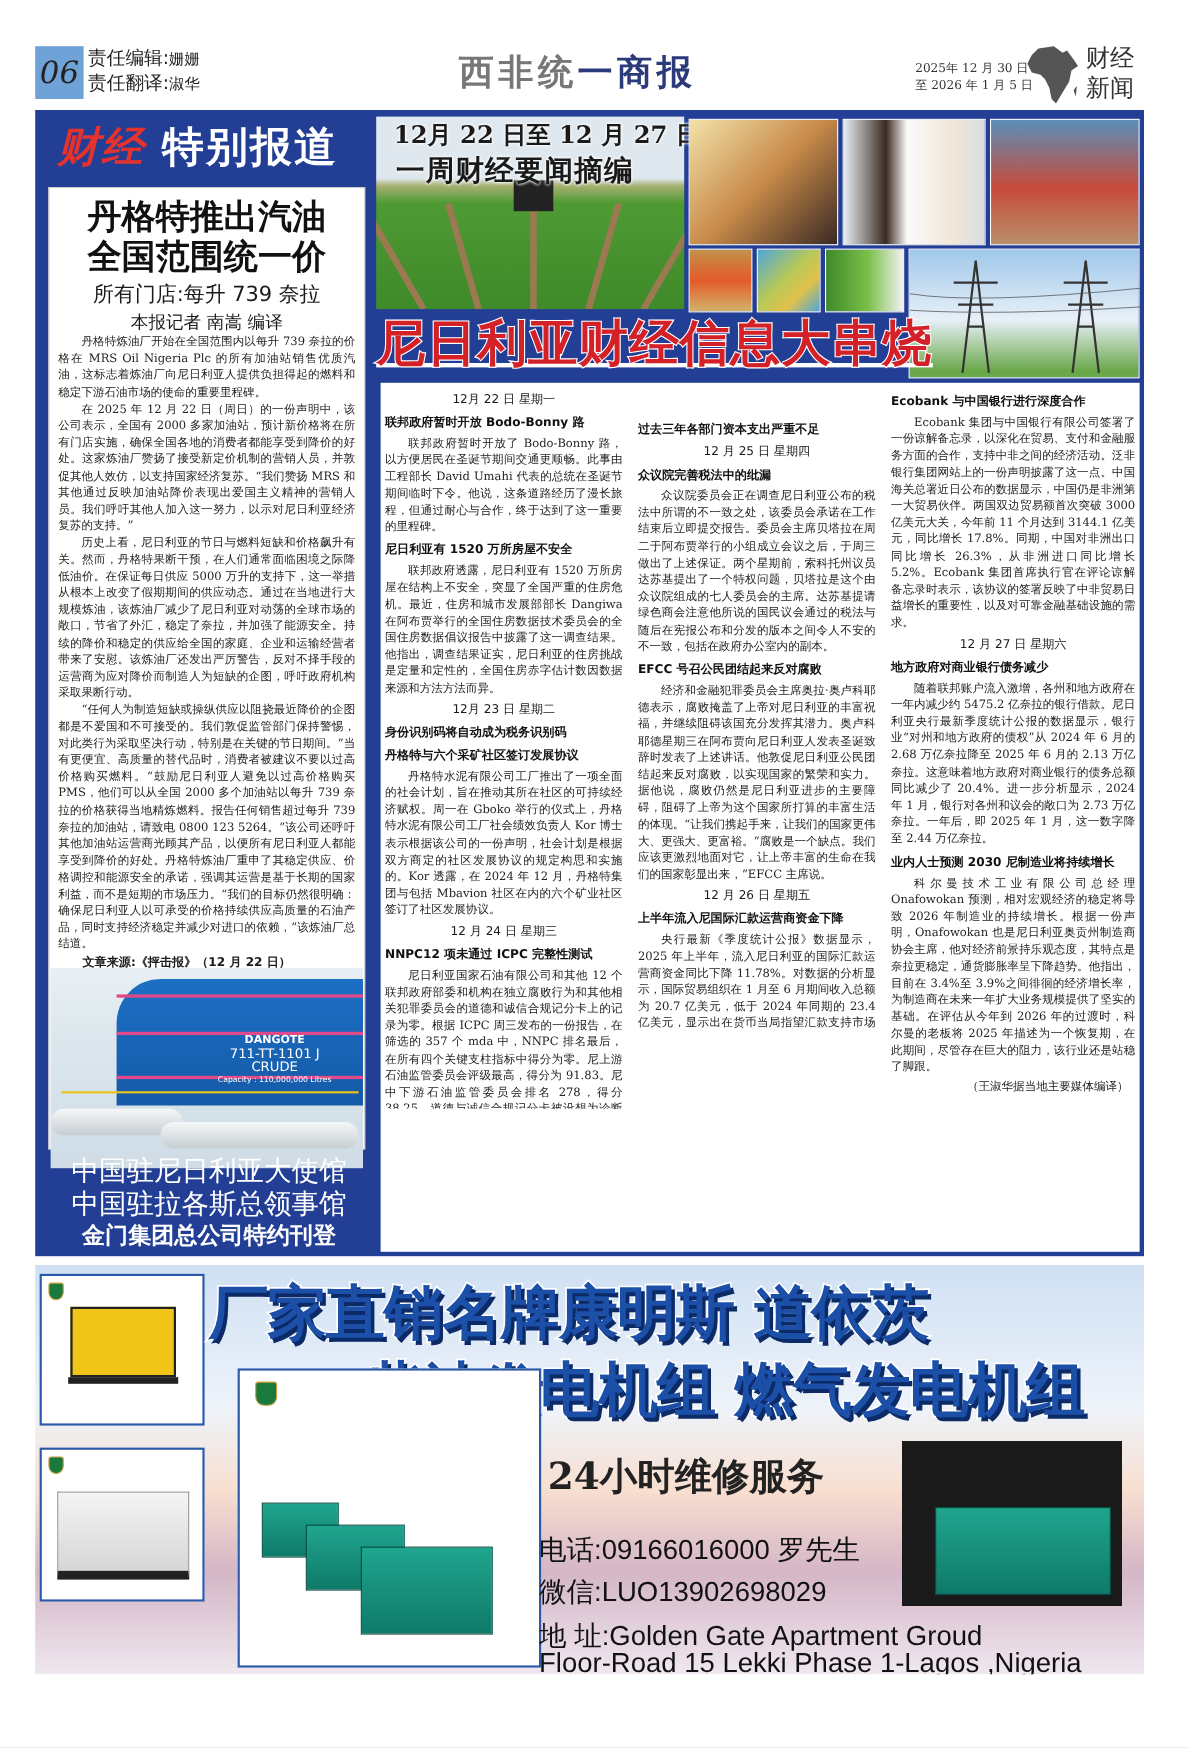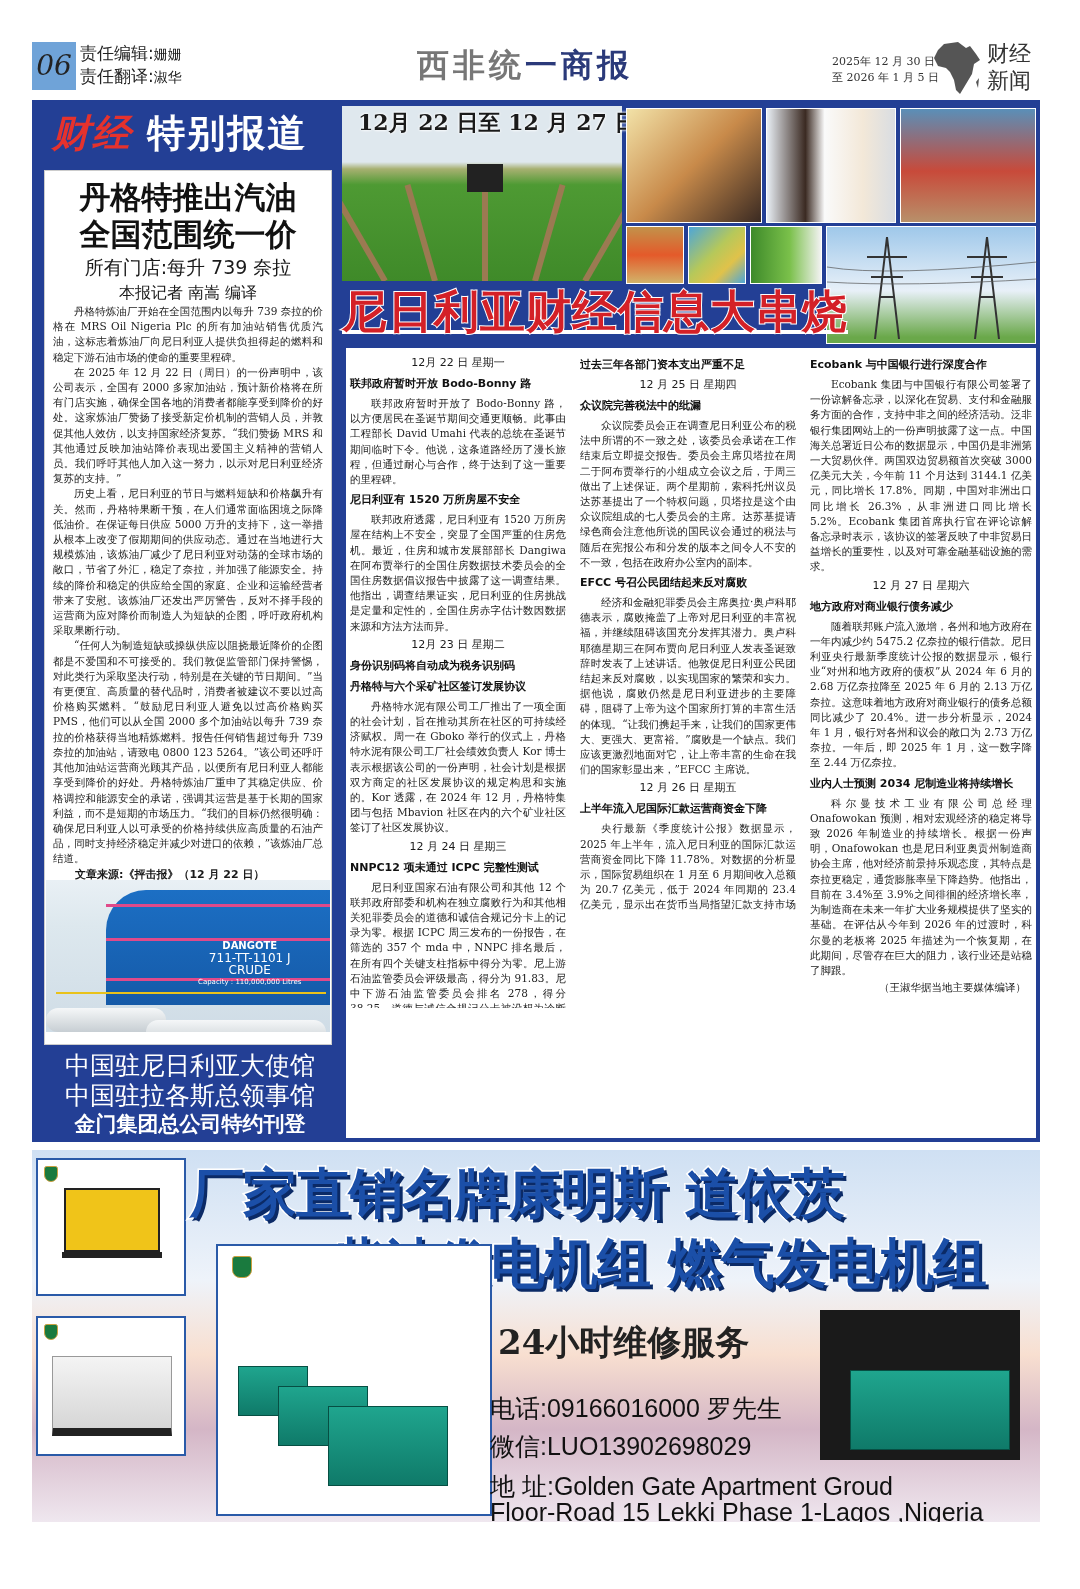--- a/index.html
+++ b/index.html
@@ -23,21 +23,21 @@
   
   .special-title { position: absolute; left: 52px; top: 108px; font-family: "DejaVu Sans", sans-serif; font-weight: bold; font-size: 38px; color: #fff; letter-spacing: 2px; }
   .special-title .red { color: #e5322d; font-family: "DejaVu Serif", serif; font-style: italic; }
   .lead-box { position: absolute; left: 44px; top: 170px; width: 288px; height: 875px; background: #fff; border: 1px solid #ccc; padding: 8px 8px; }
   .lead-headline { font-family: "DejaVu Serif", serif; font-weight: bold; font-size: 31px; line-height: 37px; text-align: center; color: #111; }
   .lead-sub { font-family: "DejaVu Sans", sans-serif; font-size: 19px; text-align: center; margin-top: 2px; }
   .lead-byline { font-size: 16px; text-align: center; margin-top: 2px; }
   .body-text { font-size: 10.5px; line-height: 15.2px; text-align: justify; color: #222; }
   .body-text p { text-indent: 2em; }
   .lead-source { font-family: "DejaVu Sans", sans-serif; font-weight: bold; font-size: 11px; padding-left: 22px; line-height: 15px; }
-  .tank-photo { position: absolute; left: 46px; top: 880px; width: 284px; height: 152px; background: linear-gradient(180deg,#e9f0f5 0%,#dde8ee 30%,#cfdce6 100%); overflow: hidden; }
+  .tank-photo { position: absolute; left: 46px; top: 880px; width: 284px; height: 182px; background: linear-gradient(180deg,#e9f0f5 0%,#dde8ee 30%,#cfdce6 100%); overflow: hidden; }
   .tank { position: absolute; left: 60px; top: 10px; width: 230px; height: 115px; background: linear-gradient(180deg,#1c6fc4,#155aa8); border-radius: 40px 0 0 0; }
   .tank-stripe { position: absolute; left: 0; width: 100%; height: 3px; background: #e04a8a; }
   .tank-label { position: absolute; left: 92px; top: 50px; color: #fff; font-family: "DejaVu Sans", sans-serif; font-size: 10px; text-align: center; line-height: 12px; }
   .pipe { position: absolute; height: 24px; background: linear-gradient(180deg,#f5f7f8,#c7ced3); border-radius: 12px; }
   .rail { position: absolute; left: 10px; top: 112px; width: 270px; height: 2px; background: #e9c21b; }
 
   .embassy { position: absolute; left: 40px; top: 1050px; width: 300px; text-align: center; font-family: Liberation Sans, sans-serif; color: #fff; }
   .embassy .l1 { font-size: 25px; line-height: 30px; }
   .embassy .l3 { font-size: 21px; line-height: 28px; font-weight: bold; }
 
@@ -143,20 +143,21 @@
 <div class="banner">
   <div class="farm">
     <div class="row" style="left:40px;transform:rotate(-30deg);"></div>
     <div class="row" style="left:90px;transform:rotate(-16deg);"></div>
     <div class="row" style="left:140px;transform:rotate(0deg);"></div>
     <div class="row" style="left:190px;transform:rotate(16deg);"></div>
     <div class="row" style="left:240px;transform:rotate(30deg);"></div>
     <div style="position:absolute;left:125px;top:58px;width:36px;height:28px;background:#222;"></div>
   </div>
   <div class="banner-date">12月 22 日至 12 月 27 日</div>
+  <div class="banner-sub">一周财经要闻摘编</div>
   <div class="photo" style="left:284px;top:4px;width:136px;height:115px;background:linear-gradient(135deg,#f2e2a8,#c88a4a 50%,#3a2a22);"></div>
   <div class="photo" style="left:424px;top:4px;width:130px;height:115px;background:linear-gradient(90deg,#e8eef4 0%,#3b2a22 30%,#fafafa 45%,#f3e8d8 75%,#d9dde2);"></div>
   <div class="photo" style="left:558px;top:4px;width:136px;height:115px;background:linear-gradient(180deg,#5a8fb8,#c84a3a 55%,#b8906a);"></div>
   <div class="photo" style="left:284px;top:122px;width:58px;height:58px;background:linear-gradient(180deg,#c2924a,#e45a2a 50%,#d2b36a);"></div>
   <div class="photo" style="left:346px;top:122px;width:58px;height:58px;background:linear-gradient(135deg,#4ea6d8,#b6c85a 45%,#e0c24a 70%,#4ea6d8);"></div>
   <div class="photo" style="left:408px;top:122px;width:72px;height:58px;background:linear-gradient(90deg,#3e8a2a,#7ac04a 55%,#f2f2f2);"></div>
   <div class="photo" style="left:484px;top:122px;width:210px;height:118px;background:linear-gradient(180deg,#9fc8ea 0%,#e8f0f8 55%,#6aa84a 95%);">
     <svg width="210" height="118" viewBox="0 0 210 118">
       <path d="M60 10 L48 112 M60 10 L72 112 M40 30 L80 30 M44 50 L76 50 M52 70 L68 70" stroke="#333" stroke-width="2" fill="none"></path>
       <path d="M160 10 L148 112 M160 10 L172 112 M140 30 L180 30 M144 50 L176 50 M152 70 L168 70" stroke="#333" stroke-width="2" fill="none"></path>
@@ -183,21 +184,21 @@
     <div class="body-text">
         <p>丹格特水泥有限公司工厂推出了一项全面的社会计划，旨在推动其所在社区的可持续经济赋权。周一在 Gboko 举行的仪式上，丹格特水泥有限公司工厂社会绩效负责人 Kor 博士表示根据该公司的一份声明，社会计划是根据双方商定的社区发展协议的规定构思和实施的。Kor 透露，在 2024 年 12 月，丹格特集团与包括 Mbavion 社区在内的六个矿业社区签订了社区发展协议。</p>
       </div>
     <div class="day">12 月 24 日  星期三</div>
     <h3>NNPC12 项未通过 ICPC 完整性测试</h3>
     <div class="body-text">
         <p style="max-height:128px;overflow:hidden;">尼日利亚国家石油有限公司和其他 12 个联邦政府部委和机构在独立腐败行为和其他相关犯罪委员会的道德和诚信合规记分卡上的记录为零。根据 ICPC 周三发布的一份报告，在筛选的 357 个 mda 中，NNPC 排名最后，在所有四个关键支柱指标中得分为零。尼上游石油监管委员会评级最高，得分为 91.83。尼中下游石油监管委员会排名 278，得分 38.25。道德与诚信合规记分卡被设想为诊断和问责工具，以加强尼日利亚公共部门的透明度、道德行为和制度弹性。</p>
       </div>
   </div>
 
-  <div class="col" style="left:230px;">
+  <div class="col" style="left:230px;margin-top:26px;">
     <h3>过去三年各部门资本支出严重不足</h3>
     <div class="day">12 月 25 日  星期四</div>
     <h3>众议院完善税法中的纰漏</h3>
     <div class="body-text">
         <p>众议院委员会正在调查尼日利亚公布的税法中所谓的不一致之处，该委员会承诺在工作结束后立即提交报告。委员会主席贝塔拉在周二于阿布贾举行的小组成立会议之后，于周三做出了上述保证。两个星期前，索科托州议员达苏基提出了一个特权问题，贝塔拉是这个由众议院组成的七人委员会的主席。达苏基提请绿色商会注意他所说的国民议会通过的税法与随后在宪报公布和分发的版本之间令人不安的不一致，包括在政府办公室内的副本。</p>
       </div>
     <h3>EFCC 号召公民团结起来反对腐败</h3>
     <div class="body-text">
         <p>经济和金融犯罪委员会主席奥拉·奥卢科耶德表示，腐败掩盖了上帝对尼日利亚的丰富祝福，并继续阻碍该国充分发挥其潜力。奥卢科耶德星期三在阿布贾向尼日利亚人发表圣诞致辞时发表了上述讲话。他敦促尼日利亚公民团结起来反对腐败，以实现国家的繁荣和实力。据他说，腐败仍然是尼日利亚进步的主要障碍，阻碍了上帝为这个国家所打算的丰富生活的体现。“让我们携起手来，让我们的国家更伟大、更强大、更富裕。”腐败是一个缺点。我们应该更激烈地面对它，让上帝丰富的生命在我们的国家彰显出来，”EFCC 主席说。</p>
       </div>
@@ -211,21 +212,21 @@
   <div class="col" style="left:460px;width:230px;">
     <h3>Ecobank 与中国银行进行深度合作</h3>
     <div class="body-text">
         <p>Ecobank 集团与中国银行有限公司签署了一份谅解备忘录，以深化在贸易、支付和金融服务方面的合作，支持中非之间的经济活动。泛非银行集团网站上的一份声明披露了这一点。中国海关总署近日公布的数据显示，中国仍是非洲第一大贸易伙伴。两国双边贸易额首次突破 3000 亿美元大关，今年前 11 个月达到 3144.1 亿美元，同比增长 17.8%。同期，中国对非洲出口同比增长 26.3%，从非洲进口同比增长 5.2%。Ecobank 集团首席执行官在评论谅解备忘录时表示，该协议的签署反映了中非贸易日益增长的重要性，以及对可靠金融基础设施的需求。</p>
       </div>
     <div class="day">12 月 27 日  星期六</div>
     <h3>地方政府对商业银行债务减少</h3>
     <div class="body-text">
         <p>随着联邦账户流入激增，各州和地方政府在一年内减少约 5475.2 亿奈拉的银行借款。尼日利亚央行最新季度统计公报的数据显示，银行业“对州和地方政府的债权”从 2024 年 6 月的 2.68 万亿奈拉降至 2025 年 6 月的 2.13 万亿奈拉。这意味着地方政府对商业银行的债务总额同比减少了 20.4%。进一步分析显示，2024 年 1 月，银行对各州和议会的敞口为 2.73 万亿奈拉。一年后，即 2025 年 1 月，这一数字降至 2.44 万亿奈拉。</p>
       </div>
-    <h3>业内人士预测 2034 尼制造业将持续增长</h3>
+    <h3>业内人士预测 2030 尼制造业将持续增长</h3>
     <div class="body-text">
         <p>科尔曼技术工业有限公司总经理 Onafowokan 预测，相对宏观经济的稳定将导致 2026 年制造业的持续增长。根据一份声明，Onafowokan 也是尼日利亚奥贡州制造商协会主席，他对经济前景持乐观态度，其特点是奈拉更稳定，通货膨胀率呈下降趋势。他指出，目前在 3.4%至 3.9%之间徘徊的经济增长率，为制造商在未来一年扩大业务规模提供了坚实的基础。在评估从今年到 2026 年的过渡时，科尔曼的老板将 2025 年描述为一个恢复期，在此期间，尽管存在巨大的阻力，该行业还是站稳了脚跟。</p>
       </div>
     <div class="credit">（王淑华据当地主要媒体编译）</div>
   </div>
 </div>
 
 <div class="ad">
   <div class="ad-thumb" style="left:4px;top:8px;width:150px;height:138px;">
     <div class="shield" style="left:6px;top:6px;"></div>

